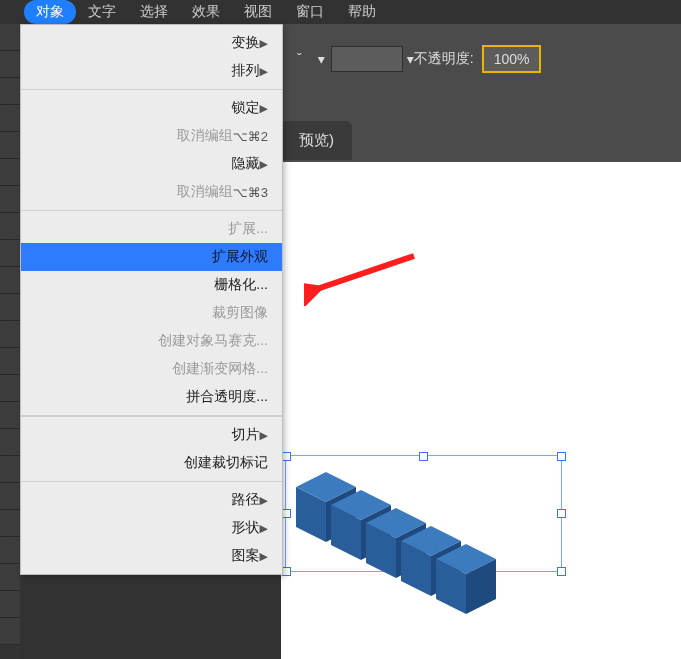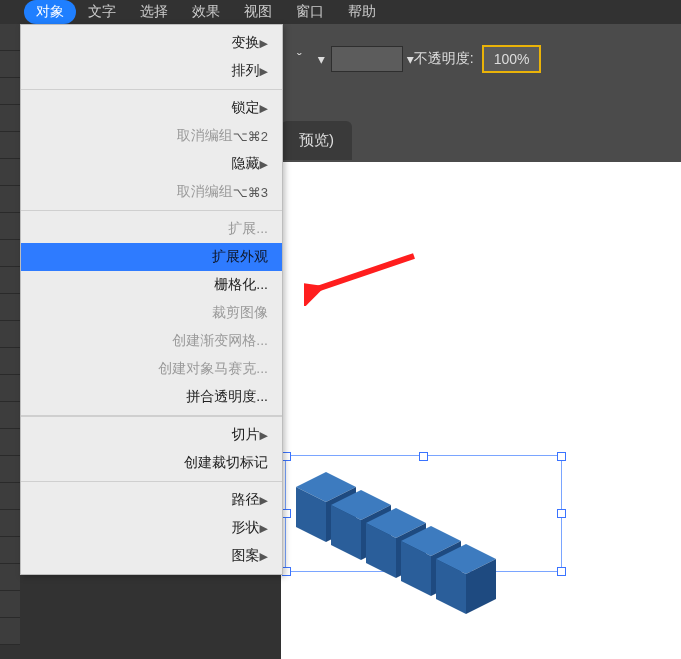--- a/index.html
+++ b/index.html
@@ -192,27 +192,27 @@
       </div>
       <div class="itm">
         <span class="lbl">栅格化...</span>
         <span class="rhs"></span>
       </div>
       <div class="itm disabled">
         <span class="lbl">裁剪图像</span>
         <span class="rhs"></span>
       </div>
       <div class="itm disabled">
+        <span class="lbl">创建对象马赛克...</span>
+        <span class="rhs"></span>
+      </div>
+      <div class="itm disabled">
         <span class="lbl">创建渐变网格...</span>
         <span class="rhs"></span>
       </div>
-      <div class="itm disabled">
-        <span class="lbl">创建对象马赛克...</span>
-        <span class="rhs"></span>
-      </div>
       <div class="itm">
         <span class="lbl">拼合透明度...</span>
         <span class="rhs"></span>
       </div>
     </div>
     <hr>
     <hr>
     <div class="grp">
       <div class="itm">
         <span class="lbl">切片</span>

